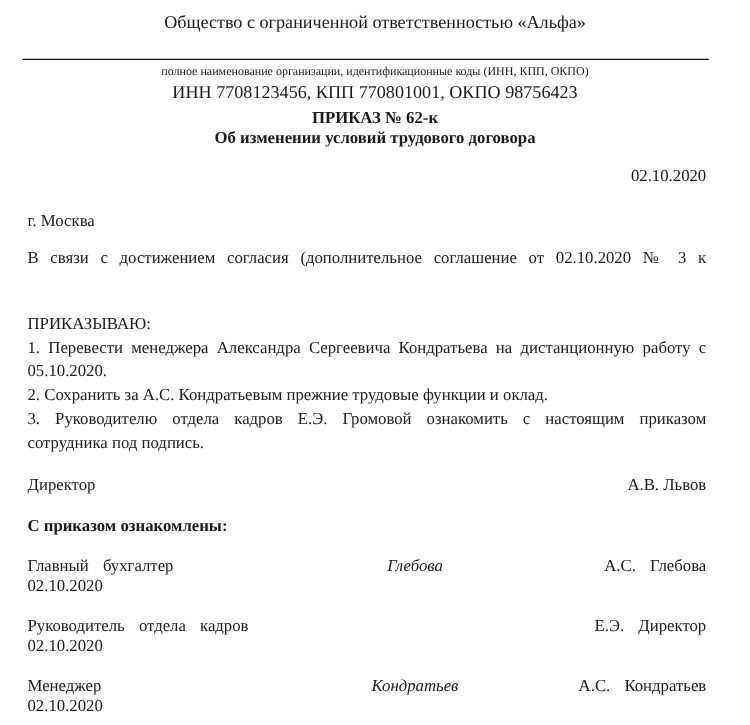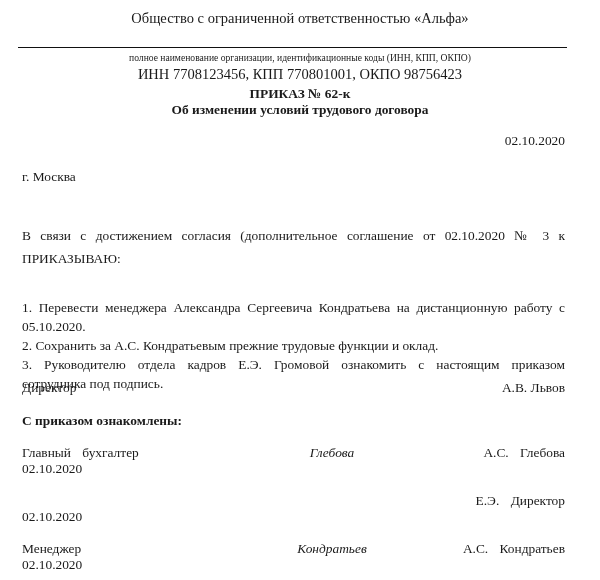--- a/index.html
+++ b/index.html
@@ -11,21 +11,21 @@
   .abs { position: absolute; }
   .center { left: 0; width: 600px; text-align: center; }
   .org-name { top: 10px; font-size: 14.5px; }
   .org-codes { top: 27px; font-size: 14.5px; margin-top: 39px; }
   .rule { left: 18px; width: 549px; top: 47px; height: 0; border-top: 1.2px solid #111; }
   .org-caption { top: 52px; font-size: 9.6px; }
   .order-title { top: 86px; font-weight: bold; font-size: 13.4px; }
   .order-subtitle { top: 102px; font-weight: bold; font-size: 13.4px; }
   .city { left: 22px; top: 133px; margin-top: 36px; }
   .date-top { right: 35px; top: 133px; }
-  .para { left: 22px; width: 543px; text-align: justify; line-height: 18.5px; margin-top: 30px; }
+  .para { left: 22px; width: 543px; text-align: justify; line-height: 18.5px; }
   .just-line { text-align: justify; text-align-last: justify; }
   .intro { top: 197px; }
   .decree-head { left: 22px; top: 251px; font-weight: normal; text-align: center; }
   .items { top: 268px; }
   .items div { line-height: 19px; }
   .sign-row { left: 22px; width: 543px; height: 18px; }
   .sign-pos { position: absolute; left: 0; top: 0; }
   .sign-sig { position: absolute; left: 255px; width: 110px; top: 0; text-align: center; font-style: italic; }
   .sign-name { position: absolute; right: 0; top: 0; }
   .sign-date { position: absolute; left: 0; top: 16px; }
@@ -68,20 +68,21 @@
 <div class="abs ack-head">С приказом ознакомлены:</div>
 
 <div class="abs sign-row" style="top:445px;">
   <span class="sign-pos spaced">Главный бухгалтер</span>
   <span class="sign-sig">Глебова</span>
   <span class="sign-name spaced">А.С. Глебова</span>
   <span class="sign-date">02.10.2020</span>
 </div>
 
 <div class="abs sign-row" style="top:493px;">
+  <span class="sign-pos spaced">Руководитель отдела кадров</span>
   <span class="sign-name spaced">Е.Э. Директор</span>
   <span class="sign-date">02.10.2020</span>
 </div>
 
 <div class="abs sign-row" style="top:541px;">
   <span class="sign-pos">Менеджер</span>
   <span class="sign-sig">Кондратьев</span>
   <span class="sign-name spaced">А.С. Кондратьев</span>
   <span class="sign-date">02.10.2020</span>
 </div>

